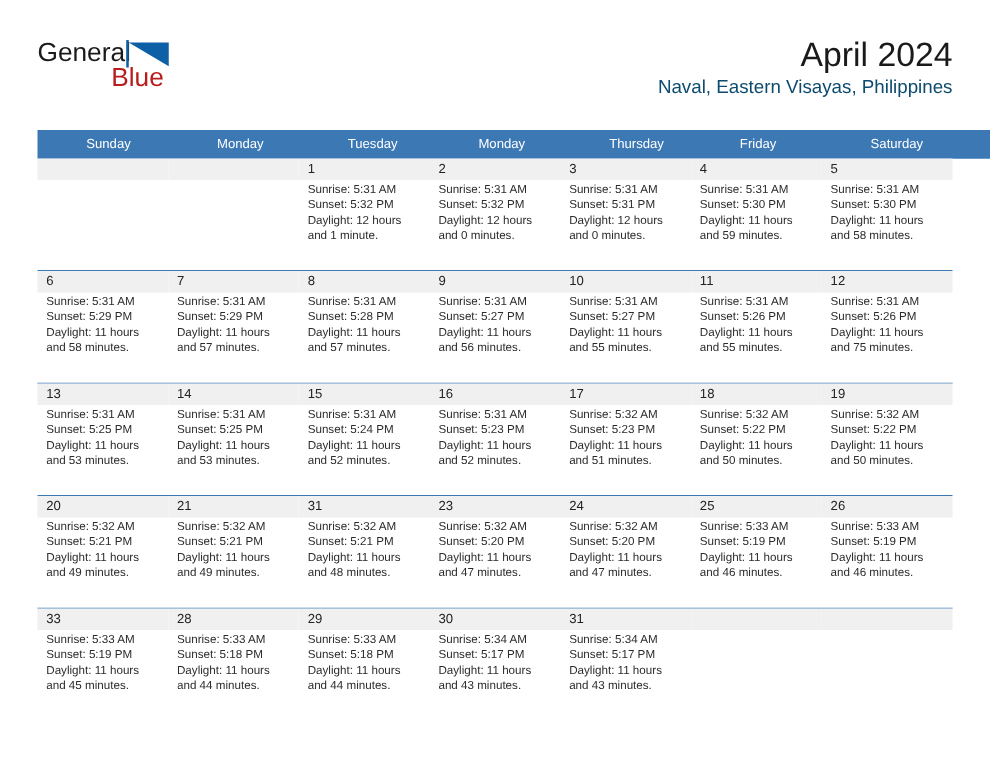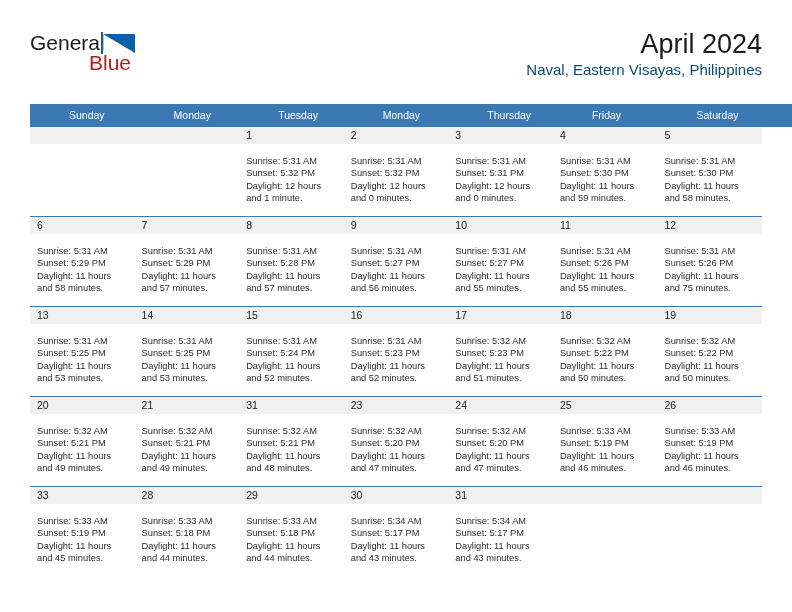--- a/index.html
+++ b/index.html
@@ -140,21 +140,21 @@
     background: #f0f0f0;
     font-size: 10.5px;
     color: #222222;
     line-height: 17px;
     padding-left: 7px;
   }
   .cell.empty .daynum {
     background: #f0f0f0;
   }
   .cell .info {
-    padding: 11px 6px 0 7px;
+    padding: 1px 6px 0 7px;
     font-size: 9.3px;
     line-height: 12.3px;
     color: #2b2b2b;
   }
   .cell .info div {
     white-space: nowrap;
     overflow: hidden;
   }
 </style>
 </head>

